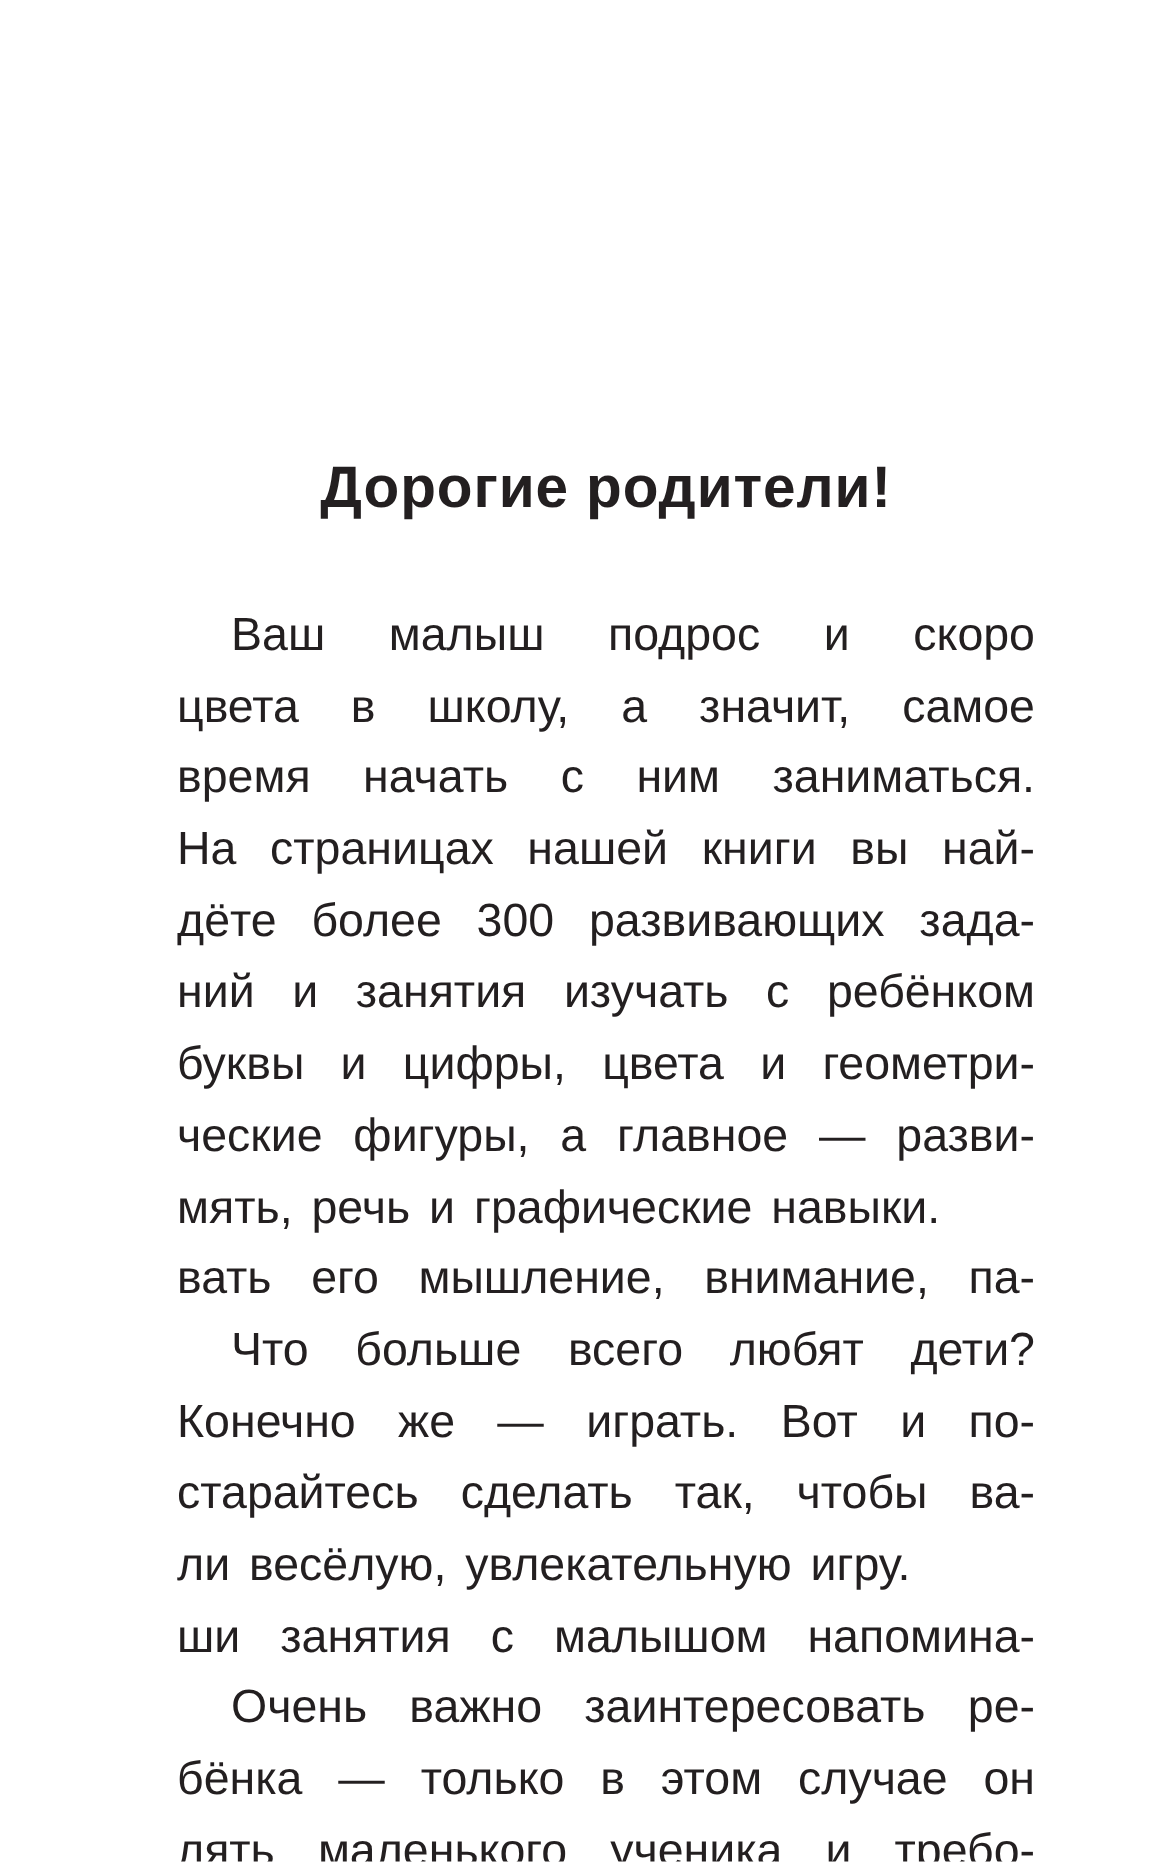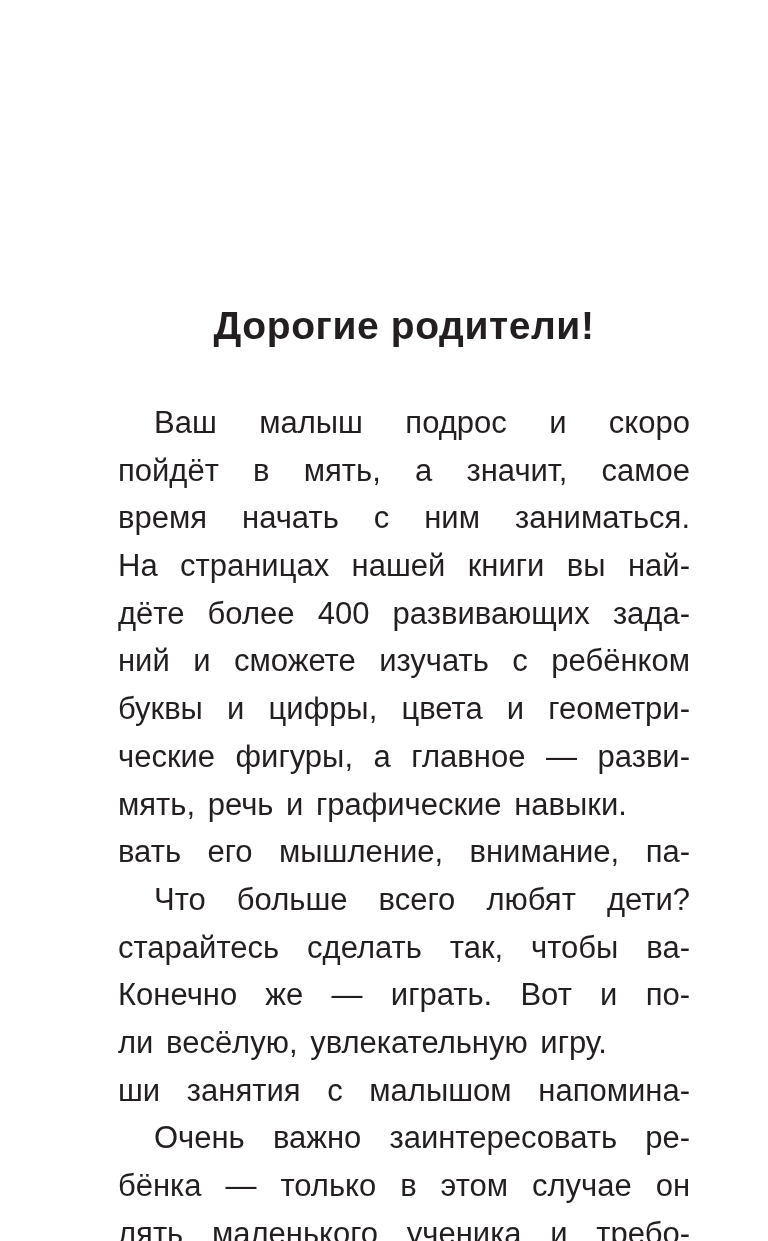--- a/index.html
+++ b/index.html
@@ -63,35 +63,35 @@
 <body>
 
 <div class="page">
 
   <h1 class="title" style="margin:0;">Дорогие родители!</h1>
 
   <div class="body-text">
 
     <div>
       <div class="line indent">Ваш малыш подрос и скоро</div>
-      <div class="line">пойдёт в мять, а значит, самое</div>
+      <div class="line">цвета в школу, а значит, самое</div>
       <div class="line">время начать с ним заниматься.</div>
       <div class="line">На страницах нашей книги вы най-</div>
-      <div class="line">дёте более 400 развивающих зада-</div>
-      <div class="line">ний и сможете изучать с ребёнком</div>
+      <div class="line">дёте более 300 развивающих зада-</div>
+      <div class="line">ний и занятия изучать с ребёнком</div>
       <div class="line">буквы и цифры, цвета и геометри-</div>
       <div class="line">ческие фигуры, а главное — разви-</div>
       <div class="line last">мять, речь и графические навыки.</div>
       <div class="line">вать его мышление, внимание, па-</div>
     </div>
 
     <div>
       <div class="line indent">Что больше всего любят дети?</div>
+      <div class="line">Конечно же — играть. Вот и по-</div>
       <div class="line">старайтесь сделать так, чтобы ва-</div>
-      <div class="line">Конечно же — играть. Вот и по-</div>
       <div class="line last">ли весёлую, увлекательную игру.</div>
       <div class="line">ши занятия с малышом напомина-</div>
     </div>
 
     <div>
       <div class="line indent">Очень важно заинтересовать ре-</div>
       <div class="line">бёнка — только в этом случае он</div>
       <div class="line">лять маленького ученика и требо-</div>
     </div>
 

